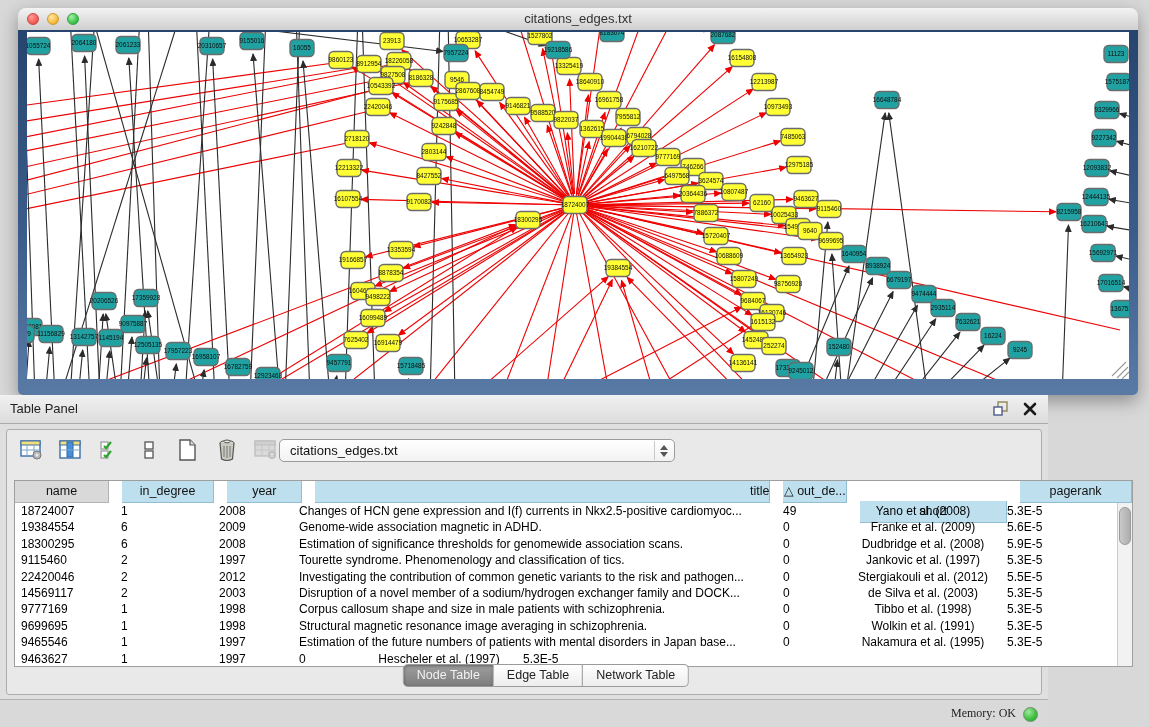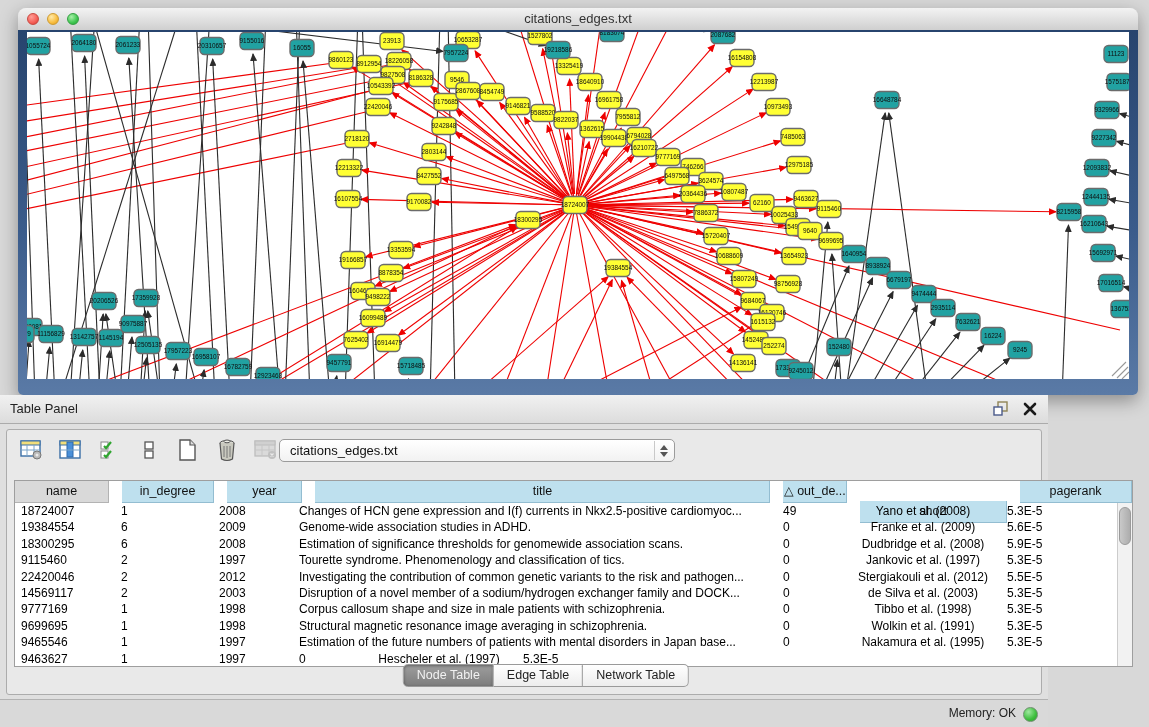--- a/index.html
+++ b/index.html
@@ -55,21 +55,21 @@
   .vthumb{position:absolute;left:1px;right:1px;top:4px;height:36px;border-radius:6px;
     background:linear-gradient(90deg,#C9C9C9,#ADADAD);border:1px solid #9A9A9A;}
   .tabs{position:absolute;left:50%;transform:translateX(-50%);bottom:7px;display:flex;padding-left:44px;}
   .tab{height:21px;line-height:20px;padding:0 13px;font-size:12.5px;color:#222;
     background:linear-gradient(#FFFFFF,#EDEDED);border:1px solid #9A9A9A;border-left:none;cursor:default;}
   .tab:first-child{border-left:1px solid #9A9A9A;border-radius:5px 0 0 5px;}
   .tab:last-child{border-radius:0 5px 5px 0;}
   .tab.active{background:linear-gradient(#9E9E9E,#7D7D7D);color:#F2F2F2;
     box-shadow:inset 0 1px 3px rgba(0,0,0,.4);}
   .statusbar{position:absolute;left:0;right:0;bottom:0;height:27px;background:#D9D9D9;
-    border-top:1px solid #B2B2B2;}
+    border-top:1px solid #B2B2B2;font-family:Liberation Serif, serif;}
   .mem{position:absolute;right:32px;top:0;line-height:27px;font-size:12px;color:#222;}
   .memdot{position:absolute;right:10px;top:7px;width:13px;height:13px;border-radius:50%;
     border:1px solid #6E8F6E;background:radial-gradient(circle at 35% 30%,#9FE89F,#3CBE3C 60%,#2A9C2A);}
 </style>
 </head>
 <body>
 
 <div class="net-window">
   <div class="titlebar">
     <div class="lights">
@@ -844,40 +844,40 @@
         <span class="tri-up"></span>
           <span class="tri-dn"></span>
       </span>
     </div>
 
     <div class="grid">
       <div class="ghead" id="ghead">
           <div class="th name" style="width: 100px;">name</div>
           <div class="th" style="width: 98px;">in_degree</div>
           <div class="th" style="width: 80px;">year</div>
-          <div class="th" style="width: 484px;">title</div>
+          <div class="th" style="width: 484px; text-align: right;">title</div>
           <div class="th" style="width: 68px;">△ out_de...</div>
           <div class="th" style="width: 156px; margin-top: 20px;">short</div>
           <div class="th" style="width: 119px;">pagerank</div>
         </div>
       <div id="gbody">
           <div class="grow">
             <div class="td" style="width: 100px;">18724007</div>
             <div class="td" style="width: 98px;">1</div>
             <div class="td" style="width: 80px;">2008</div>
             <div class="td" style="width: 484px;">Changes of HCN gene expression and I(f) currents in Nkx2.5-positive cardiomyoc...</div>
             <div class="td" style="width: 68px;">49</div>
             <div class="td center" style="width: 156px;">Yano et al. (2008)</div>
             <div class="td" style="width: 119px;">5.3E-5</div>
           </div>
           <div class="grow">
             <div class="td" style="width: 100px;">19384554</div>
             <div class="td" style="width: 98px;">6</div>
             <div class="td" style="width: 80px;">2009</div>
-            <div class="td" style="width: 484px;">Genome-wide association studies in ADHD.</div>
+            <div class="td" style="width: 484px;">Genome-wide association magnetic in ADHD.</div>
             <div class="td" style="width: 68px;">0</div>
             <div class="td center" style="width: 156px;">Franke et al. (2009)</div>
             <div class="td" style="width: 119px;">5.6E-5</div>
           </div>
           <div class="grow">
             <div class="td" style="width: 100px;">18300295</div>
             <div class="td" style="width: 98px;">6</div>
             <div class="td" style="width: 80px;">2008</div>
             <div class="td" style="width: 484px;">Estimation of significance thresholds for genomewide association scans.</div>
             <div class="td" style="width: 68px;">0</div>

